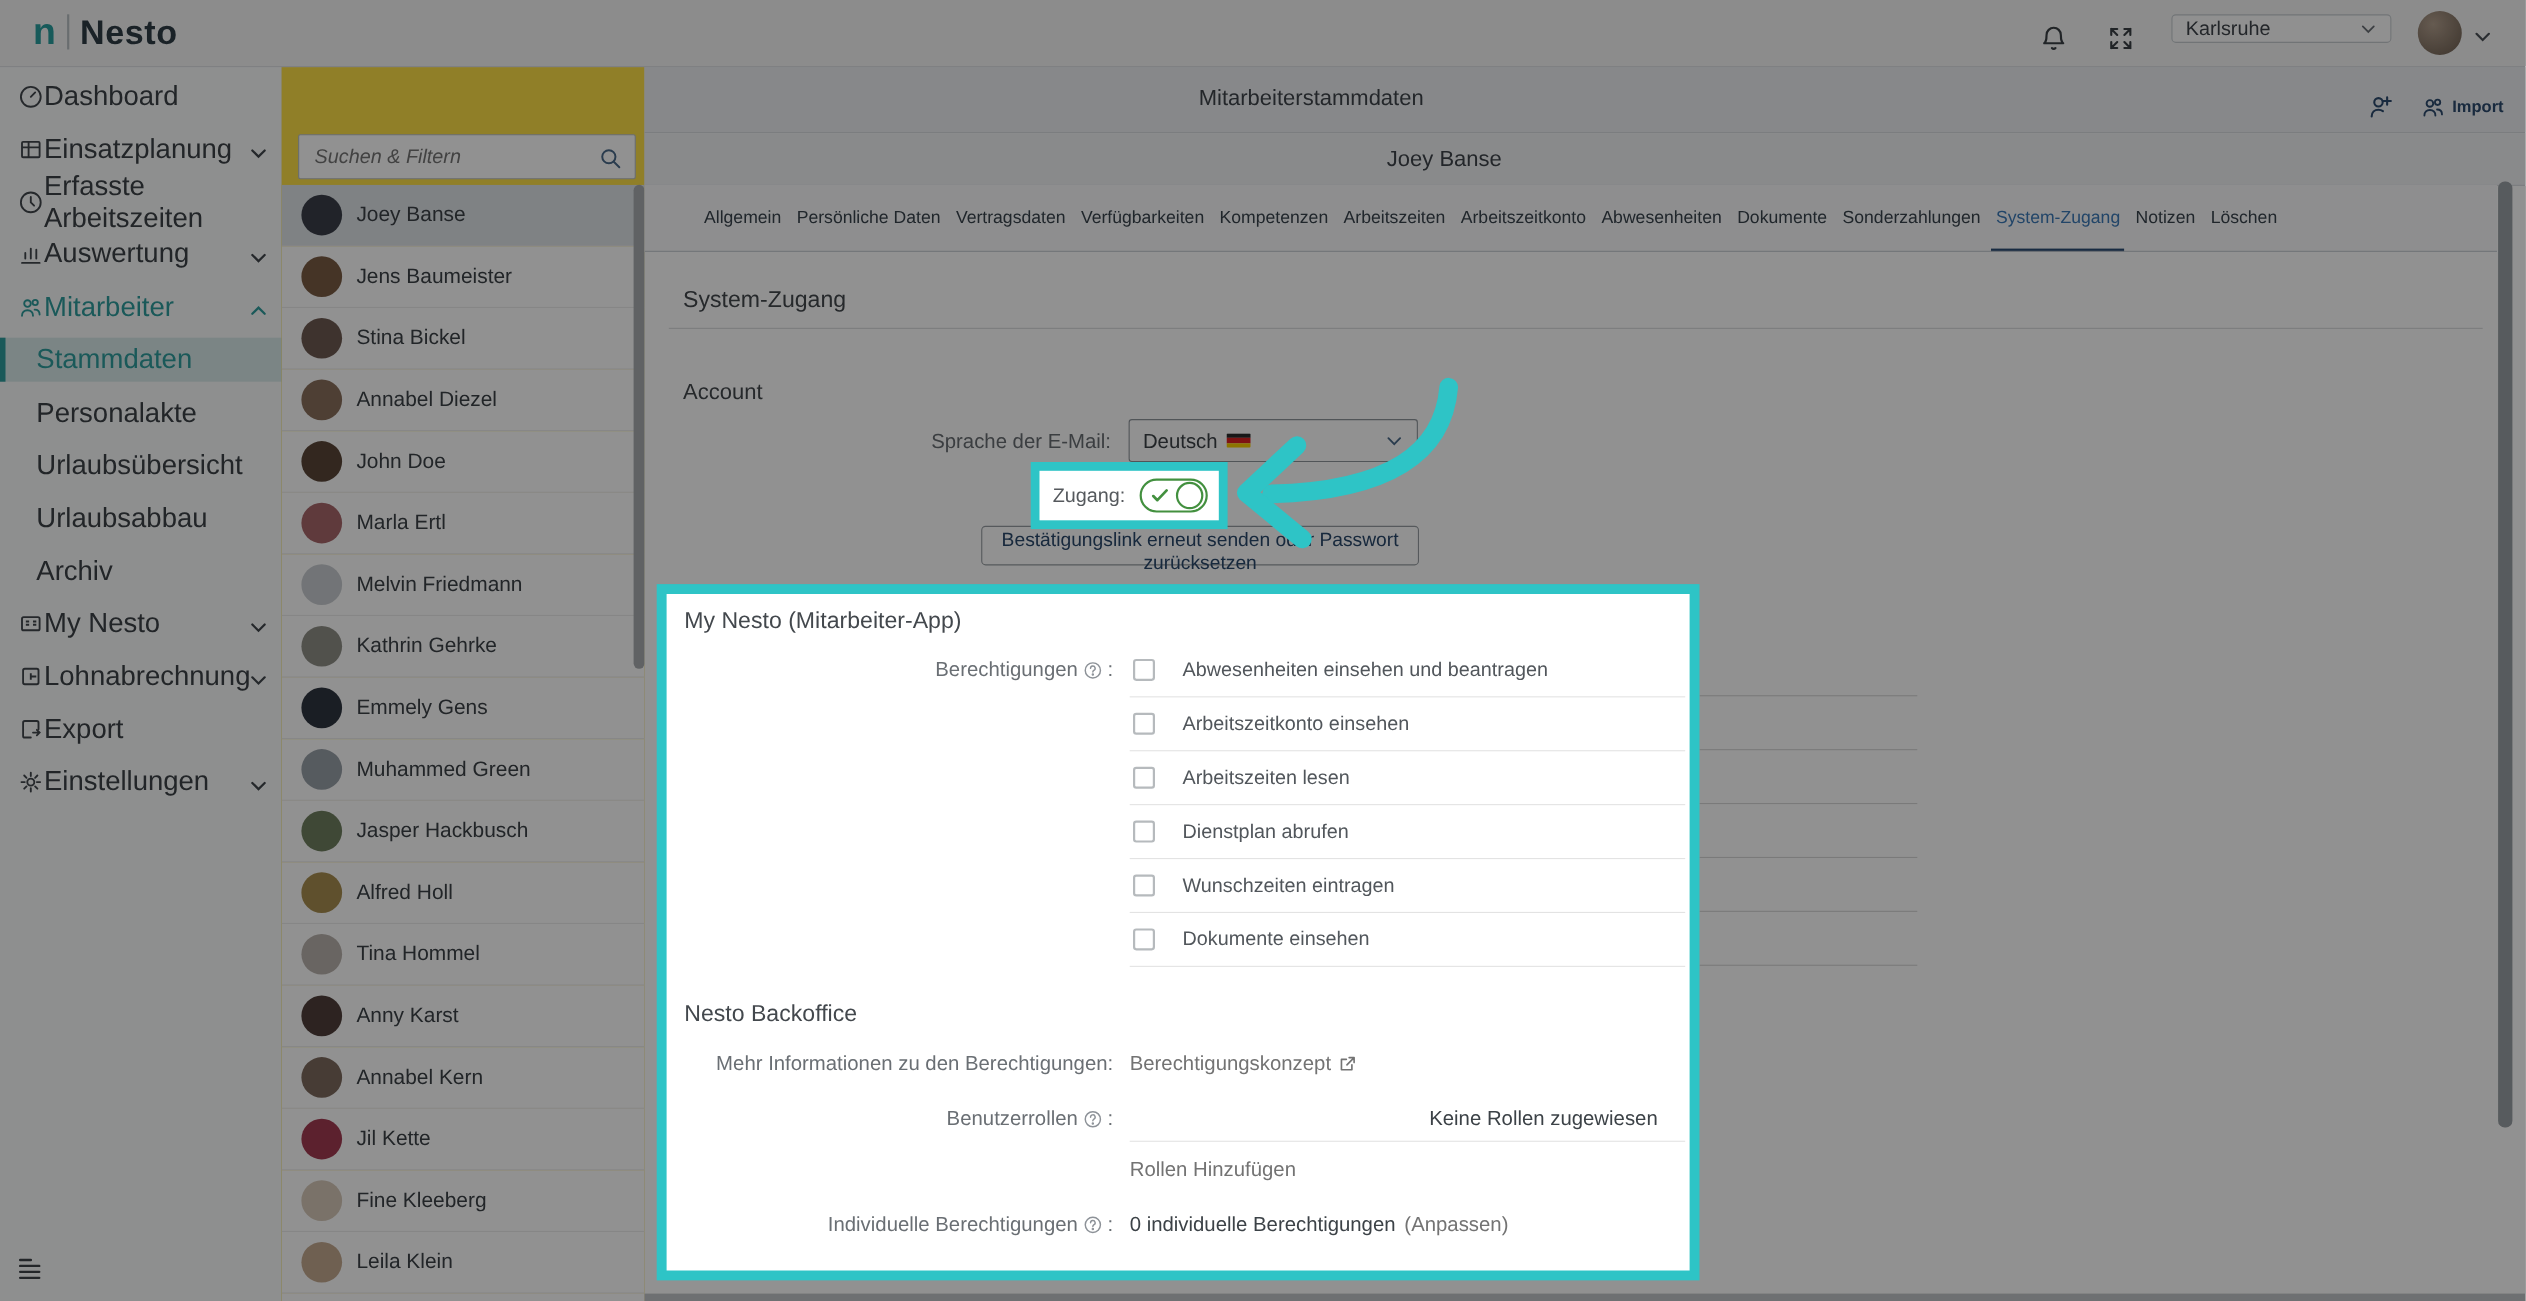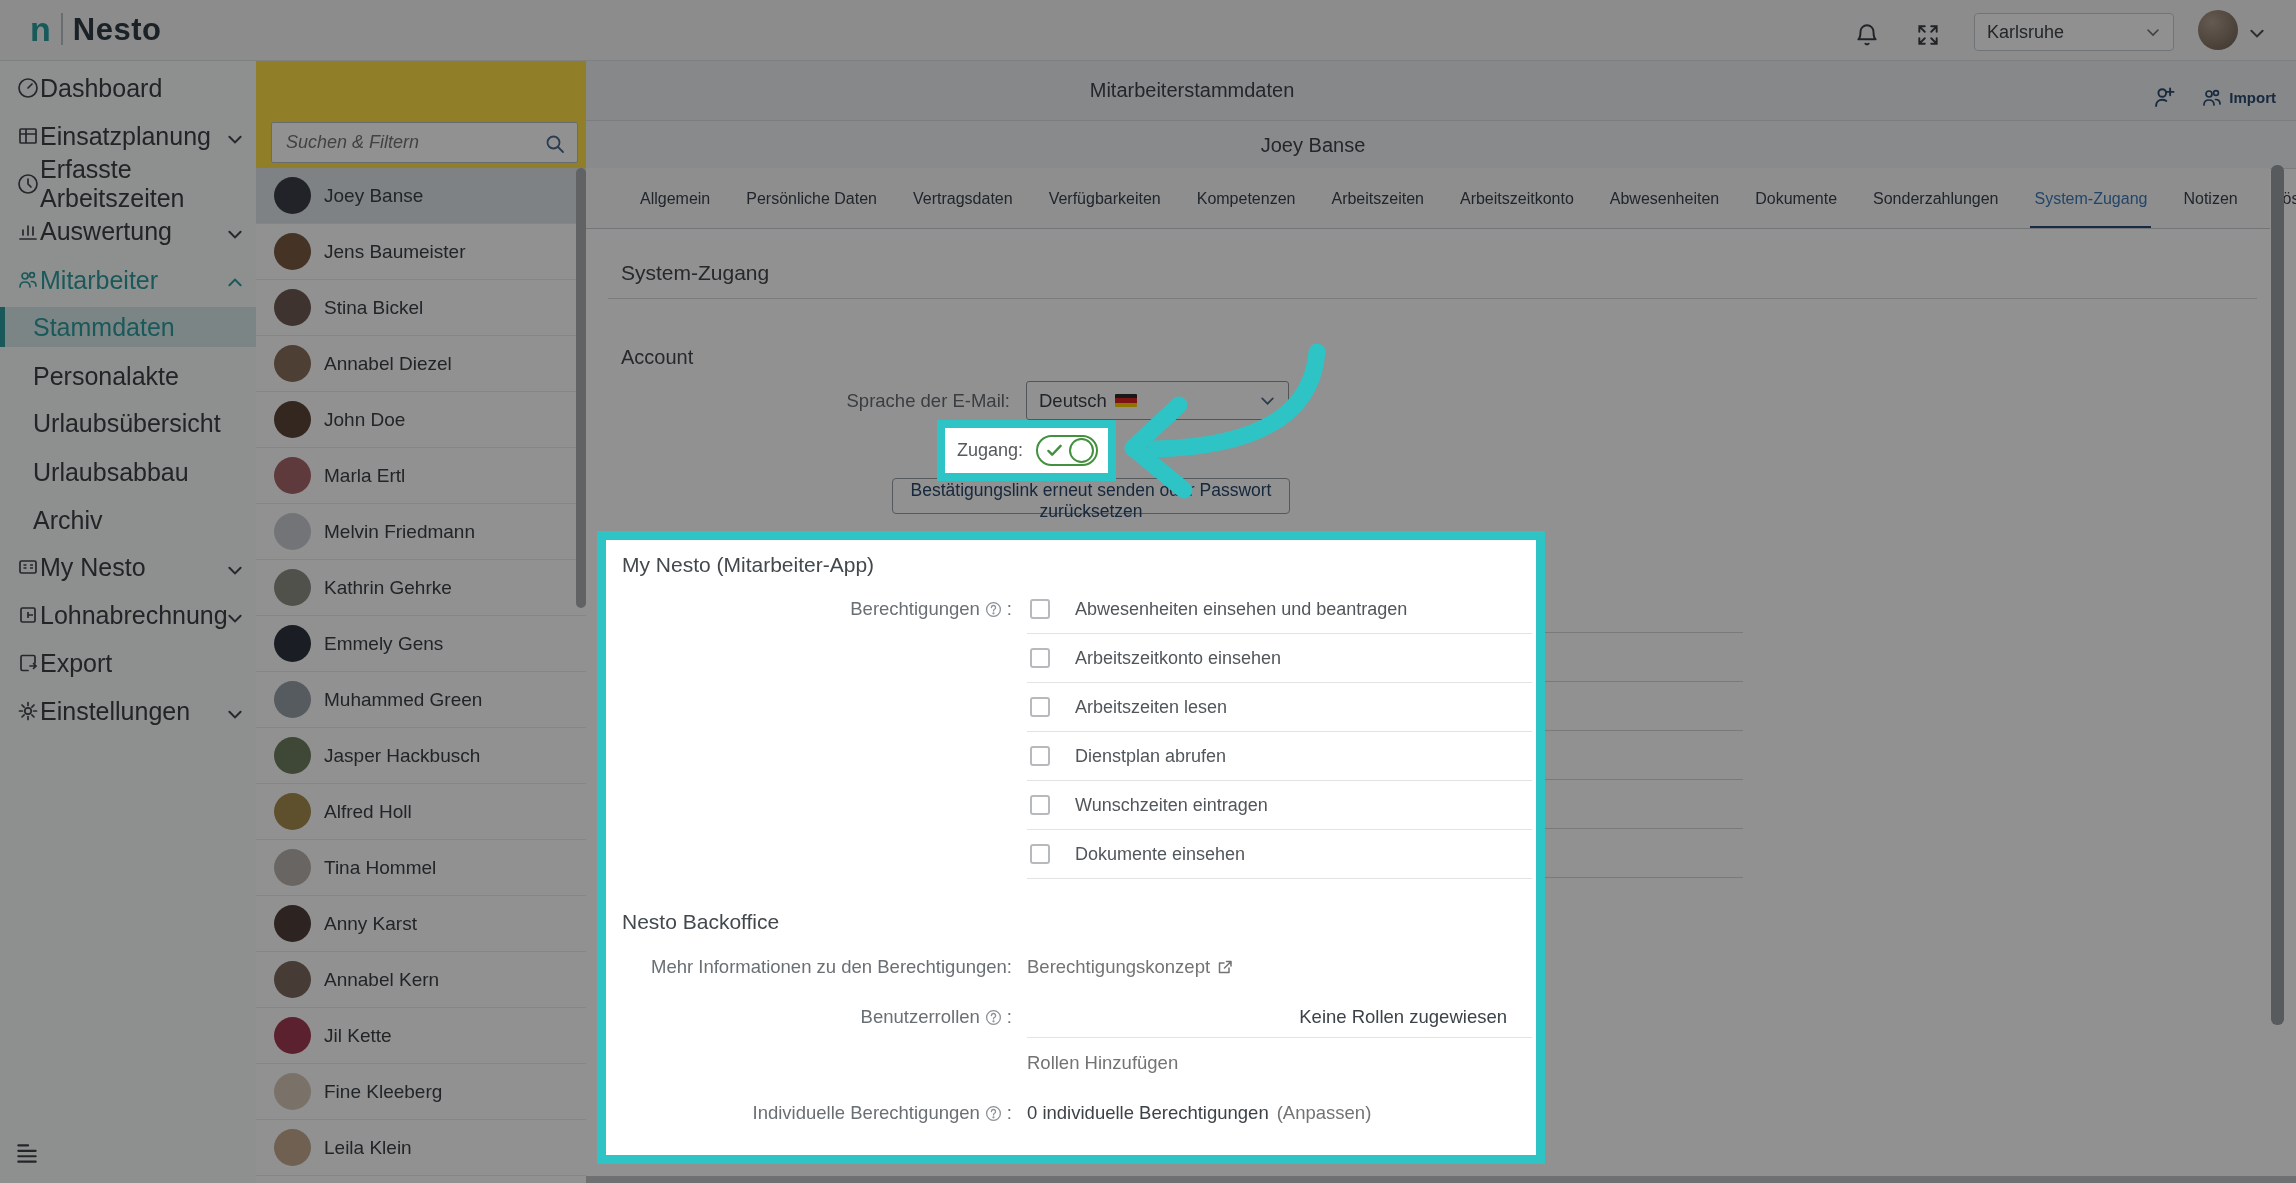--- a/index.html
+++ b/index.html
@@ -8,21 +8,21 @@
   .abs{position:absolute;}
   svg{display:block;}
 
   
   #topbar{position:absolute;left:0;top:0;width:2296px;height:60px;background:#f6f7f7;border-bottom:1px solid #e0e2e4;z-index:5;}
   #logo{position:absolute;left:30px;top:12px;display:flex;align-items:center;gap:10px;}
   #logo .n{font-size:34px;font-weight:700;color:#2a9e9e;line-height:1;}
   #logo .bar{width:2px;height:32px;background:#b9c0c4;}
   #logo .name{font-size:31px;font-weight:600;color:#2e3c46;letter-spacing:.5px;line-height:1;}
   .tb-icon{position:absolute;top:22px;color:#3a4045;cursor:pointer;}
-  #tb-select{position:absolute;left:1974px;top:13px;width:200px;height:38px;background:#fdfdfd;border:1px solid #c7ccd0;border-radius:4px;display:flex;align-items:center;justify-content:space-between;padding:0 12px;box-sizing:border-box;font-size:18px;color:#3f444a;}
+  #tb-select{position:absolute;left:1974px;top:13px;width:200px;height:26px;background:#fdfdfd;border:1px solid #c7ccd0;border-radius:4px;display:flex;align-items:center;justify-content:space-between;padding:0 12px;box-sizing:border-box;font-size:18px;color:#3f444a;}
   #tb-avatar{position:absolute;left:2198px;top:10px;width:40px;height:40px;border-radius:50%;background:radial-gradient(circle at 35% 30%,#b3a08e,#6c5d50);}
   #tb-avatar-chev{position:absolute;left:2248px;top:24px;color:#4a5056;}
 
   
   #sidebar{position:absolute;left:0;top:60px;width:256px;bottom:0;background:#fafbfb;border-right:1px solid #e6e8e9;}
   .side-item{position:absolute;left:0;width:256px;height:48px;cursor:pointer;}
   .side-item .ic{position:absolute;left:16px;top:12px;color:#41474d;}
   .side-item .lbl{position:absolute;left:40px;top:50%;transform:translateY(-50%);font-size:25px;color:#3c4247;}
   .side-item .chev{position:absolute;left:226px;top:18px;color:#41474d;}
   .side-item.teal .lbl,.side-item.teal .ic,.side-item.teal .chev{color:#2f9d9d;}
@@ -51,21 +51,21 @@
 
   
   #content{position:absolute;left:586px;top:60px;right:0;bottom:0;background:#ffffff;}
   #band-title{position:absolute;left:0;top:0;right:0;height:60px;background:#edf0f3;border-bottom:1px solid #d8dcdf;}
   #band-name{position:absolute;left:0;top:61px;right:0;height:47px;background:#f1f3f5;border-bottom:1px solid #d8dcdf;}
   #page-title{position:absolute;left:606px;top:50%;transform:translate(-50%,-50%);font-size:20px;color:#3f444a;}
   #emp-title{position:absolute;left:727px;top:50%;transform:translate(-50%,-50%);font-size:20px;color:#3f444a;}
   #hdr-actions{position:absolute;right:20px;top:24px;display:flex;align-items:center;gap:22px;color:#2c4a6e;}
   #import-btn{display:flex;align-items:center;gap:5px;cursor:pointer;font-weight:bold;}
   #import-btn span{font-size:15px;color:#2c4a6e;}
-  #tabrow{position:absolute;left:0;top:108px;right:26px;height:61px;background:#f9fafb;display:flex;align-items:stretch;gap:32px;padding-left:52px;}
+  #tabrow{position:absolute;left:0;top:108px;right:26px;height:61px;background:#f9fafb;display:flex;align-items:stretch;gap:10px;padding-left:52px;}
   #tab-border{position:absolute;left:0;top:168px;width:1684px;height:1px;background:#c8cdd2;}
   .tab{display:flex;align-items:center;font-size:16px;color:#39434d;cursor:pointer;position:relative;white-space:nowrap;padding:0 2px;}
   .tab.active{color:#3d7ab8;}
   .tab.active::after{content:"";position:absolute;left:-2px;right:-2px;bottom:0;height:3px;background:#2b4c74;}
   #sect-title{position:absolute;left:35px;top:201px;font-size:21px;color:#43484d;}
   #sect-divider{position:absolute;left:22px;top:238px;width:1649px;height:1px;background:#d9dbdd;}
   #account-title{position:absolute;left:35px;top:286px;font-size:20px;color:#43484d;}
   #lang-label{position:absolute;left:20px;top:330px;width:404px;text-align:right;font-size:18.5px;color:#686d72;}
   #lang-select{position:absolute;left:440px;top:321px;width:263px;height:39px;border:1px solid #8f969c;border-radius:3px;background:#fff;box-sizing:border-box;display:flex;align-items:center;padding:0 12px;gap:8px;font-size:18.5px;color:#3c4247;cursor:pointer;}
   #lang-select .flag{width:22px;height:13px;border-radius:1px;overflow:hidden;display:inline-block;}

